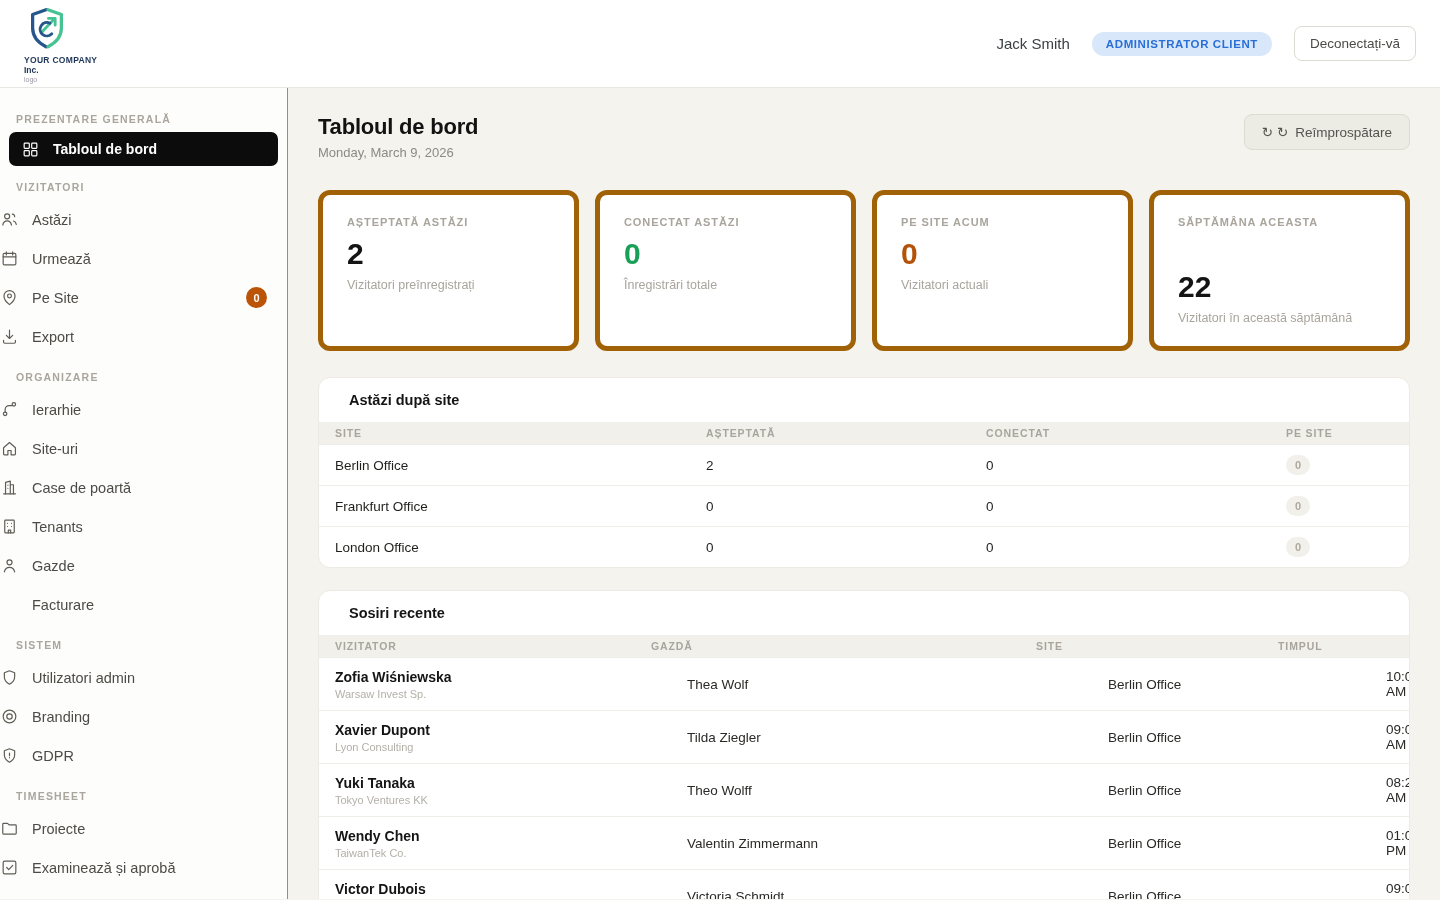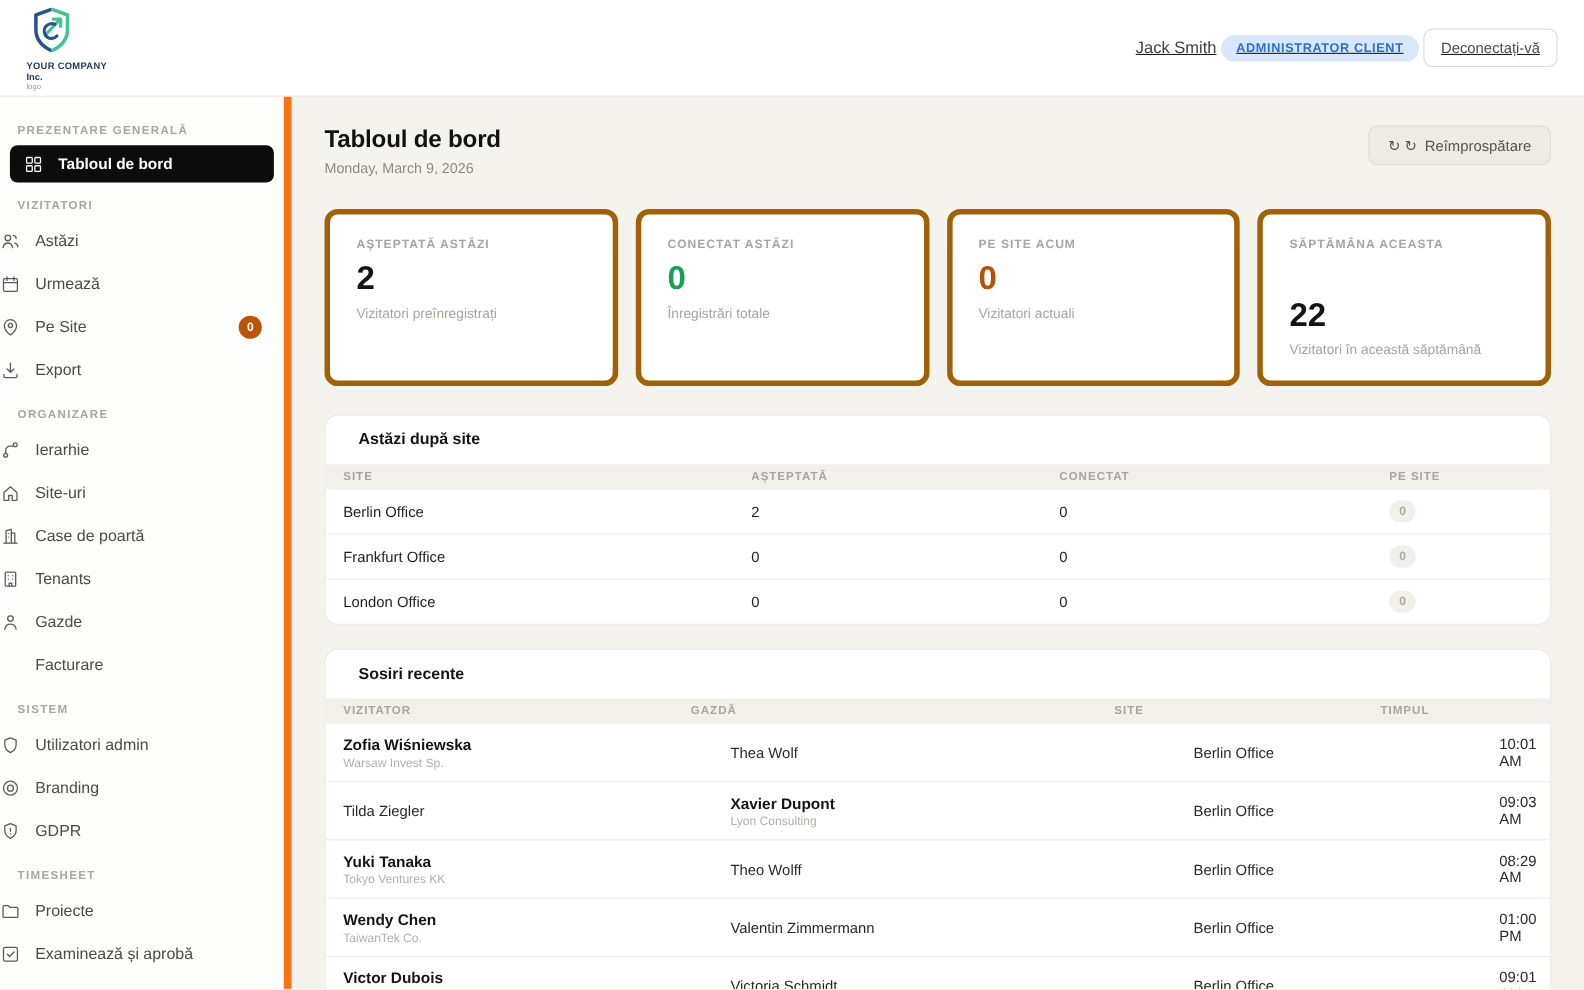--- a/index.html
+++ b/index.html
@@ -6,30 +6,30 @@
   html,body { width:1440px; height:900px; overflow:hidden; }
   body { font-family:"Liberation Sans", sans-serif; background:#f4f3ee; color:#22211f; }
 
   
   .topbar { height:88px; background:#ffffff; border-bottom:1px solid #e8e6e0;
             display:flex; align-items:center; justify-content:space-between; padding:0 24px; }
   .logo { display:flex; flex-direction:column; align-items:flex-start; width:78px; cursor:pointer; }
   .logo-company { font-size:8.5px; font-weight:bold; color:#1d3557; letter-spacing:.3px; }
   .logo-suffix  { font-size:8.5px; font-weight:bold; color:#1d3557; }
   .logo-caption { font-size:7px; color:#9a99a5; margin-top:1px; }
-  .topbar-right { display:flex; align-items:center; gap:4px;text-decoration:underline; }
+  .topbar-right { display:flex; align-items:center; gap:22px; }
   .user-name { font-size:15px; color:#3c4043; }
   .role-badge { background:#d9e7fa; color:#2a6fd6; font-size:11.5px; font-weight:bold;
                 letter-spacing:.6px; padding:6px 14px; border-radius:999px; }
   .logout-btn { background:#fff; border:1px solid #dcdad2; border-radius:8px; padding:9px 15px;
                 font-size:13.5px; color:#4a4a48; font-family:inherit; cursor:pointer; }
 
   
   .shell { display:flex; height:811px; }
-  .sidebar { width:265px; background:#fdfdfb; border-right:7px solid #f97316; padding-top:10px;
+  .sidebar { width:288px; background:#fdfdfb; border-right:1px solid #f97316; padding-top:10px;
              flex-shrink:0; overflow:hidden; }
   .nav-section-label { font-size:10.5px; font-weight:bold; letter-spacing:1.2px; color:#aaa69d;
                        margin:15px 16px 7px 16px; text-transform:uppercase; }
   .nav-item { display:flex; align-items:center; gap:13px; height:39px; padding:0 0;
               font-size:14.5px; color:#4d4b46; cursor:pointer; position:relative; }
   .nav-item .nav-icon { width:19px; height:19px; display:flex; align-items:center; justify-content:center; }
   .nav-item .nav-icon svg { width:19px; height:19px; stroke:#5f5c55; fill:none;
                             stroke-width:1.5; stroke-linecap:round; stroke-linejoin:round; }
   .nav-item.active { background:#0c0c0c; color:#ffffff; border-radius:7px; margin:0 9px; padding:0 12px;
                      height:34px; font-weight:bold; font-size:14px; }
@@ -338,25 +338,25 @@
         <div class="trow grid-arr arr-row">
           <span>
               <div class="v-name">Zofia Wiśniewska</div>
                 <div class="v-company">Warsaw Invest Sp.</div>
             </span>
           <span>Thea Wolf</span>
           <span>Berlin Office</span>
           <span>10:01 AM</span>
         </div>
         <div class="trow grid-arr arr-row">
-          <span>Tilda Ziegler</span>
           <span>
               <div class="v-name">Xavier Dupont</div>
                 <div class="v-company">Lyon Consulting</div>
             </span>
+          <span>Tilda Ziegler</span>
           <span>Berlin Office</span>
           <span>09:03 AM</span>
         </div>
         <div class="trow grid-arr arr-row">
           <span>
               <div class="v-name">Yuki Tanaka</div>
                 <div class="v-company">Tokyo Ventures KK</div>
             </span>
           <span>Theo Wolff</span>
           <span>Berlin Office</span>

